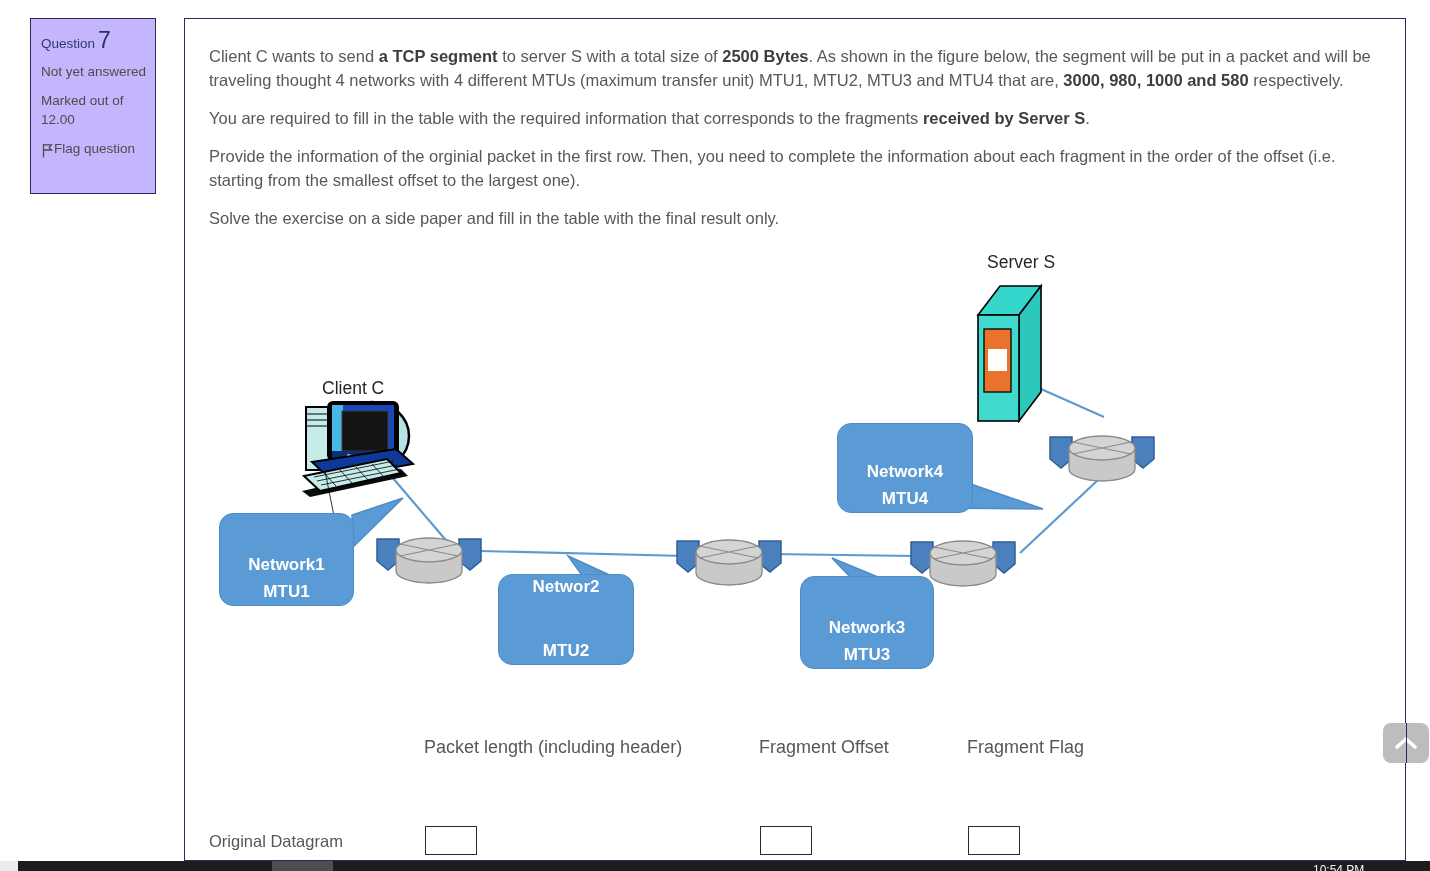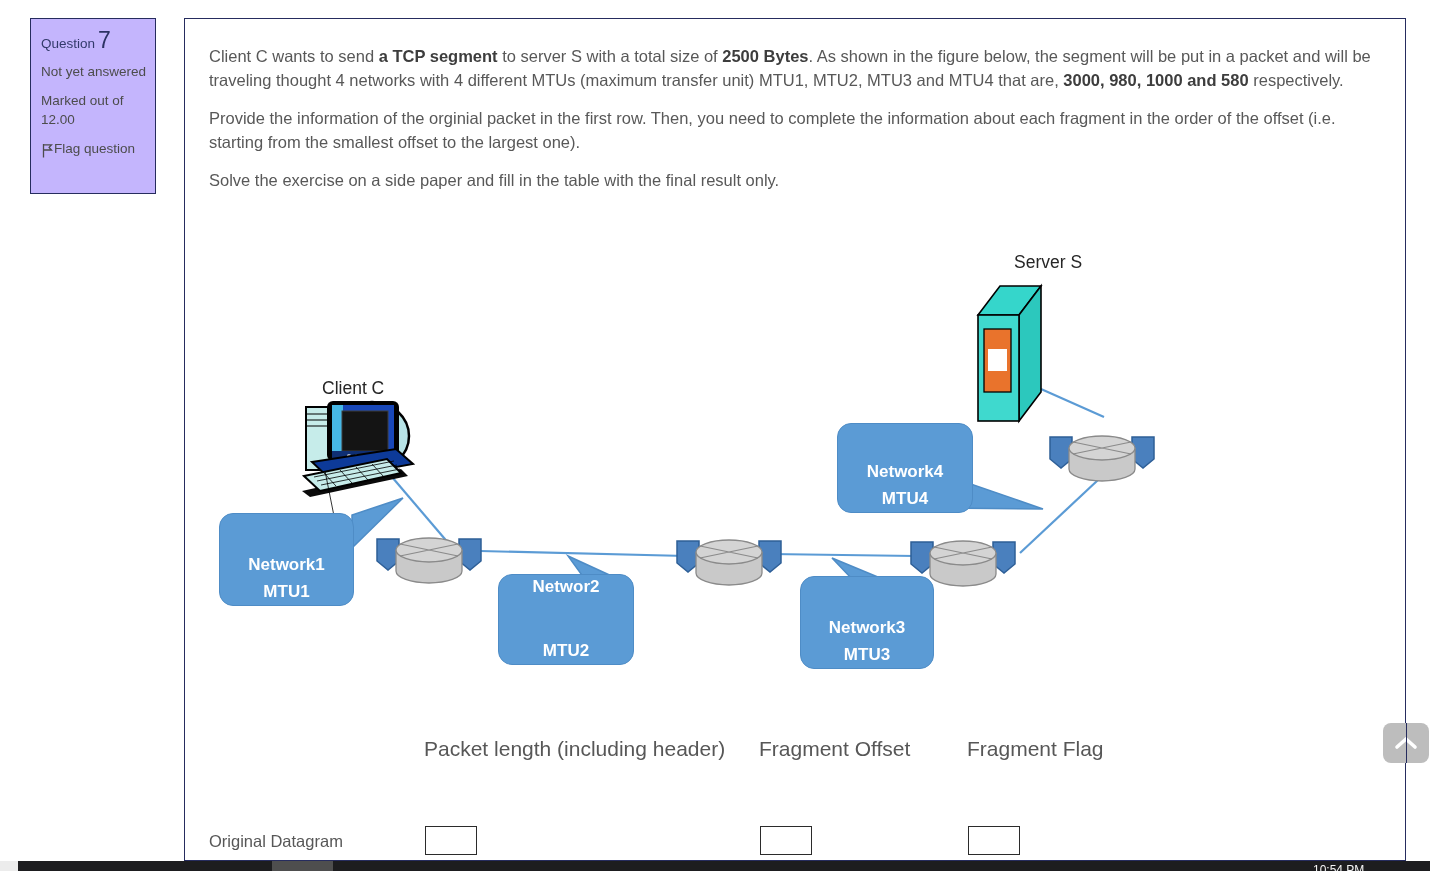--- a/index.html
+++ b/index.html
@@ -36,21 +36,21 @@
   .diag-label{
     position:absolute;font-size:17.5px;color:#262626;white-space:nowrap;
   }
   .callout{
     position:absolute;background:#5b9bd5;border:1.5px solid #4e8cc6;border-radius:14px;
     color:#ffffff;font-weight:bold;font-size:17px;line-height:27px;
     display:flex;flex-direction:column;align-items:center;justify-content:flex-end;
     box-sizing:border-box;text-align:center;
   }
   
-  .thead{position:absolute;font-size:21px;color:#575757;white-space:nowrap;}
+  .thead{position:absolute;font-size:18px;color:#575757;white-space:nowrap;}
   .rowlabel{position:absolute;font-size:16.5px;color:#575757;white-space:nowrap;}
   .cellinput{
     position:absolute;width:52px;height:29px;box-sizing:border-box;
     border:1.6px solid #2b2b2b;background:#fff;font-size:15px;padding:0 4px;
   }
   
   .scrolltop{
     position:absolute;left:1383px;top:723px;width:46px;height:40px;
     background:#bdbdbd;border:none;border-radius:8px;cursor:pointer;padding:0;
     display:flex;align-items:center;justify-content:center;z-index:3;
@@ -82,20 +82,21 @@
       <path d="M2.5,1 V14.5 M2.5,1.8 h8 l-2.4,2.6 2.4,2.6 h-8" stroke="#4c4c4c" stroke-width="1.3" fill="none"></path>
     </svg>
     <span>Flag question</span>
   </div>
 </div>
 
 <div class="mainbox"></div>
 
 <div class="qtext">
   <p><span>Client C wants to send </span><span class="b">a TCP segment</span><span> to server S with a total size  of </span><span class="b">2500 Bytes</span><span>. As shown in the figure below, the segment will be put in a packet and will be traveling thought 4 networks with 4 different MTUs (maximum transfer unit) MTU1, MTU2, MTU3 and MTU4 that are, </span><span class="b">3000, 980, 1000 and 580</span><span> respectively.</span></p>
+  <p><span>You are required to fill in the table with the required information that corresponds to the fragments </span><span class="b">received by Server S</span><span>.</span></p>
   <p><span>Provide the information of the orginial packet in the first row. Then, you need to complete the information about each fragment in the order of the offset (i.e. starting from the smallest offset to the largest one).</span></p>
   <p><span>Solve the exercise on a side paper and fill in the table with the final result only.</span></p>
 </div>
 
 <svg class="diagram" viewBox="184 240 1222 460">
   <defs>
     <g id="router">
       <path d="M-52,-21 h22 v22 l-11,9 l-11,-9 z" fill="#4a80be" stroke="#2e5f97" stroke-width="1.5"></path>
       <path d="M30,-21 h22 v22 l-11,9 l-11,-9 z" fill="#4a80be" stroke="#2e5f97" stroke-width="1.5"></path>
       <path d="M-33,-10 v21 a33,12 0 0 0 66,0 v-21" fill="#c9c9c9" stroke="#8a8a8a" stroke-width="1.3"></path>
@@ -146,21 +147,21 @@
     <polygon points="940,508 971,484 1043,509"></polygon>
   </g>
 
   <use href="#router" transform="translate(429,560)"></use>
   <use href="#router" transform="translate(729,562)"></use>
   <use href="#router" transform="translate(963,563)"></use>
   <use href="#router" transform="translate(1102,458)"></use>
 </svg>
 
 <div class="diag-label" style="left:322px;top:378px;">Client C</div>
-<div class="diag-label" style="left:987px;top:252px;margin-left:27px;">Server S</div>
+<div class="diag-label" style="left:987px;top:252px;">Server S</div>
 
 <div class="callout" style="left:219px;top:513px;width:135px;height:93px;">
   <div>Network1</div>
   <div>MTU1</div>
 </div>
 <div class="callout" style="left:498px;top:574px;width:136px;height:91px;gap:37px;">
   <div>Networ2</div>
   <div>MTU2</div>
 </div>
 <div class="callout" style="left:800px;top:576px;width:134px;height:93px;">

